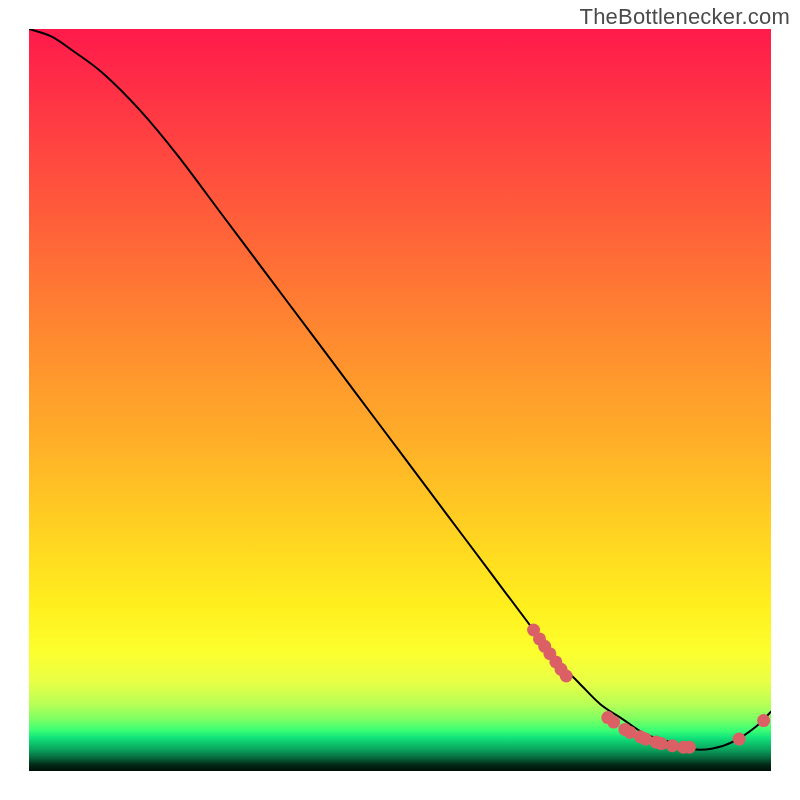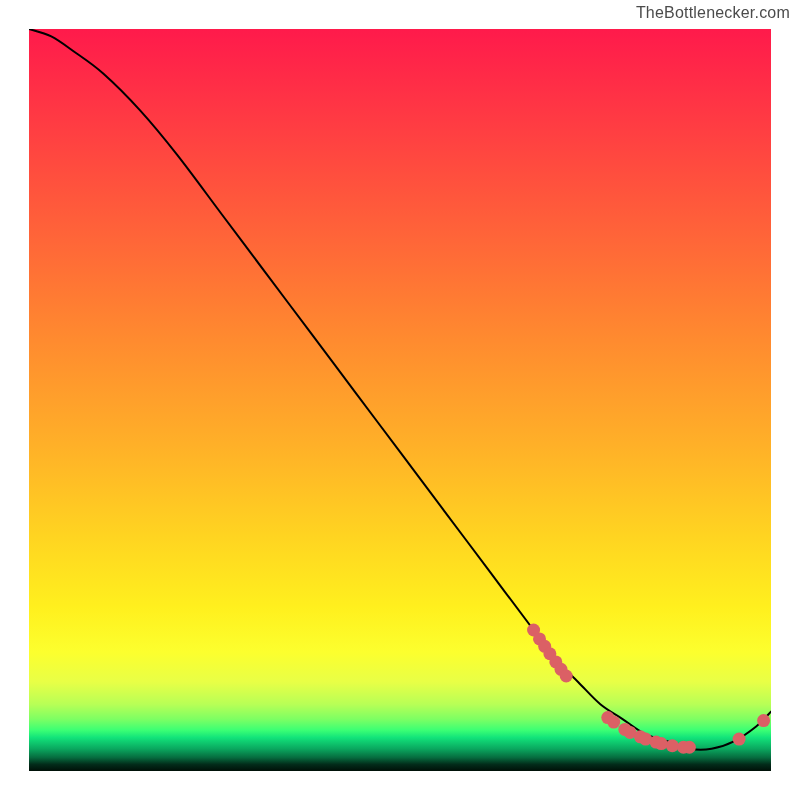--- a/index.html
+++ b/index.html
@@ -15,21 +15,21 @@
     position: relative;
     width: 800px;
     height: 800px;
     box-sizing: border-box;
   }
   .watermark {
     position: absolute;
     top: 4px;
     right: 10px;
     color: #4b4b4b;
-    font-size: 16px;
+    font-size: 22px;
     font-weight: 400;
     letter-spacing: 0.2px;
     user-select: none;
     z-index: 50;
   }
   .plot-area {
     position: absolute;
     left: 29px;
     top: 29px;
     width: 742px;

